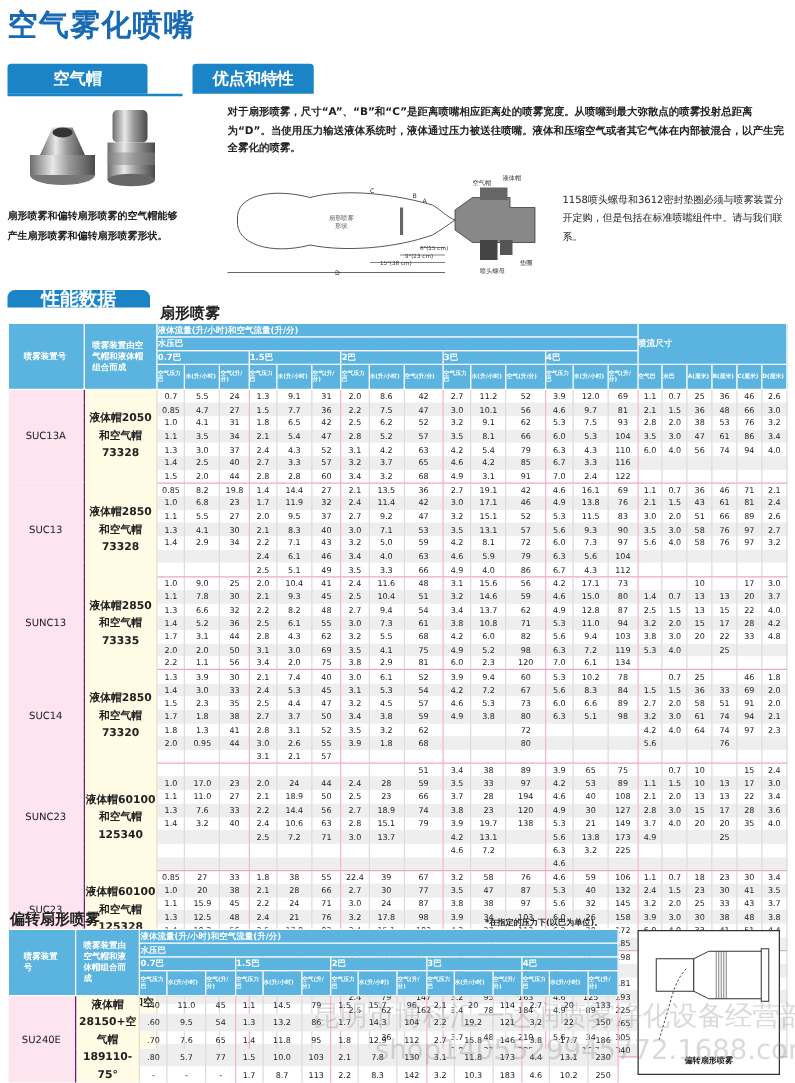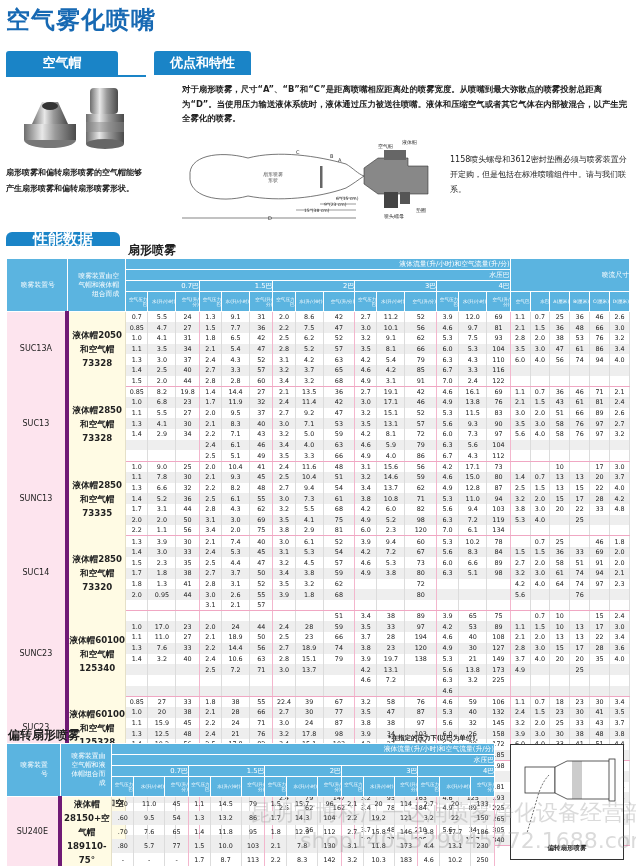--- a/index.html
+++ b/index.html
@@ -12,24 +12,24 @@
   .tab-adv { left: 154px; top: 51px; width: 97px; }
   .tab-perf { left: 6px; top: 232px; width: 114px; height: 14px; font-size: 15px; border-radius: 6px 6px 0 0; }
   .tab-line { position: absolute; height: 2px; background: #1a84c7; }
   .photo { position: absolute; left: 20px; top: 84px; width: 118px; height: 68px; }
   .cap-text { position: absolute; left: 6px; top: 165px; width: 140px; font-size: 8px; font-weight: bold; line-height: 16px; color: #222; }
   .adv-text { position: absolute; left: 182px; top: 82px; width: 452px; font-size: 8.4px; font-weight: bold; line-height: 14.5px; color: #222; }
   .diagram { position: absolute; left: 178px; top: 136px; width: 260px; height: 90px; }
   .note-text { position: absolute; left: 450px; top: 152px; width: 180px; font-size: 8px; font-weight: normal; line-height: 15px; color: #222; }
   .sub-heading { position: absolute; font-size: 12px; font-weight: bold; color: #222; }
   table { border-collapse: collapse; position: absolute; table-layout: fixed; }
-  th { background: #5bb4e0; color: #fff; font-weight: normal; font-size: 6.8px; border: 1px solid #ffffff; text-align: right; padding: 0; line-height: 9px; }
+  th { background: #5bb4e0; color: #fff; font-weight: bold; font-size: 6.8px; border: 1px solid #ffffff; text-align: left; padding: 0; line-height: 9px; }
   th.tiny { font-size: 4.6px; line-height: 5px; }
   td { font-size: 6.4px; text-align: center; padding: 0; height: 10.7px; line-height: 10px; border-right: 1px solid #dcdcdc; }
-  td.model { background: #fde4ee; font-size: 8px; color: #222; border-right: 4px solid #701a75; }
+  td.model { background: #fde4ee; font-size: 8px; color: #222; border-right: 1px solid #701a75; }
   td.combo { background: #fffbe4; font-size: 8.6px; font-weight: bold; line-height: 14px; border-right: 1px solid #e5e0c8; }
   tr.alt td.d { background: #eeeeee; }
   tr.group-end td { border-bottom: 1px solid #f0a7c3; }
   td.pr { border-right: 1px solid #f3b6cd; }
   .footnote { position: absolute; left: 388px; top: 734px; font-size: 6.5px; font-weight: bold; color: #222; }
   .side-fig { position: absolute; left: 510px; top: 744px; width: 114px; height: 116px; border: 1px solid #333; background: #fff; }
   .side-fig .caption { position: absolute; bottom: 6px; left: 0; width: 100%; text-align: center; font-size: 6.5px; font-weight: bold; }
   .watermark { position: absolute; font-size: 22px; color: rgba(150,150,150,0.35); white-space: nowrap; pointer-events: none; }
 </style>
 </head>

